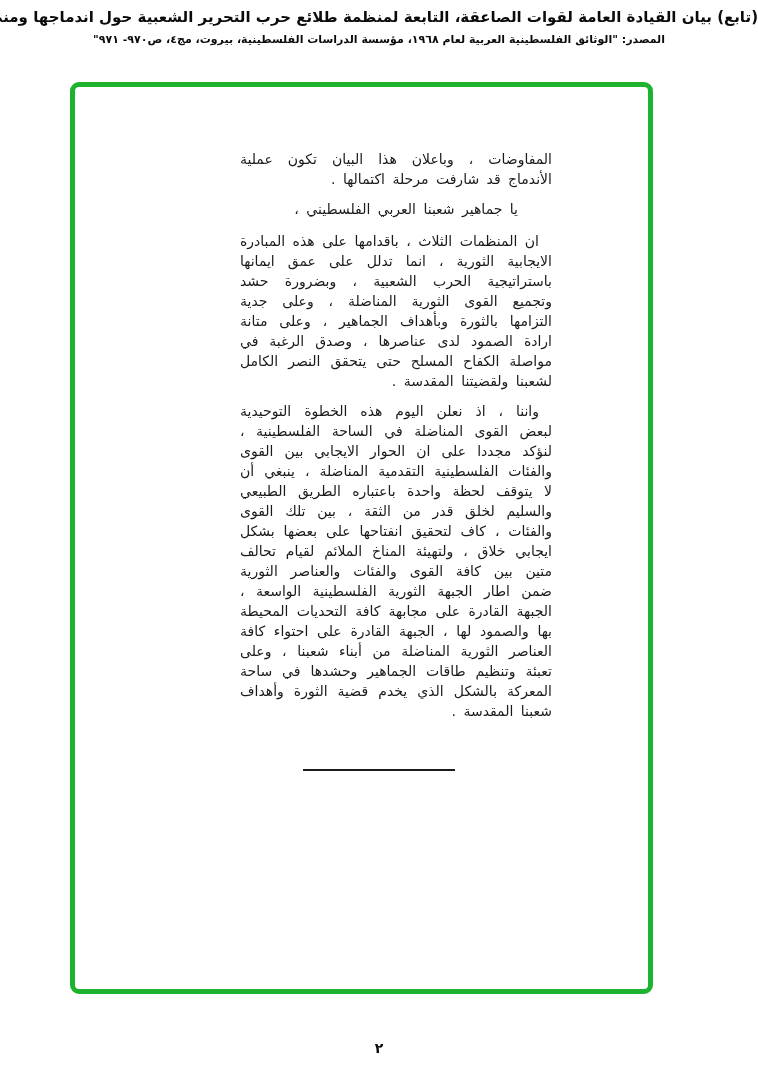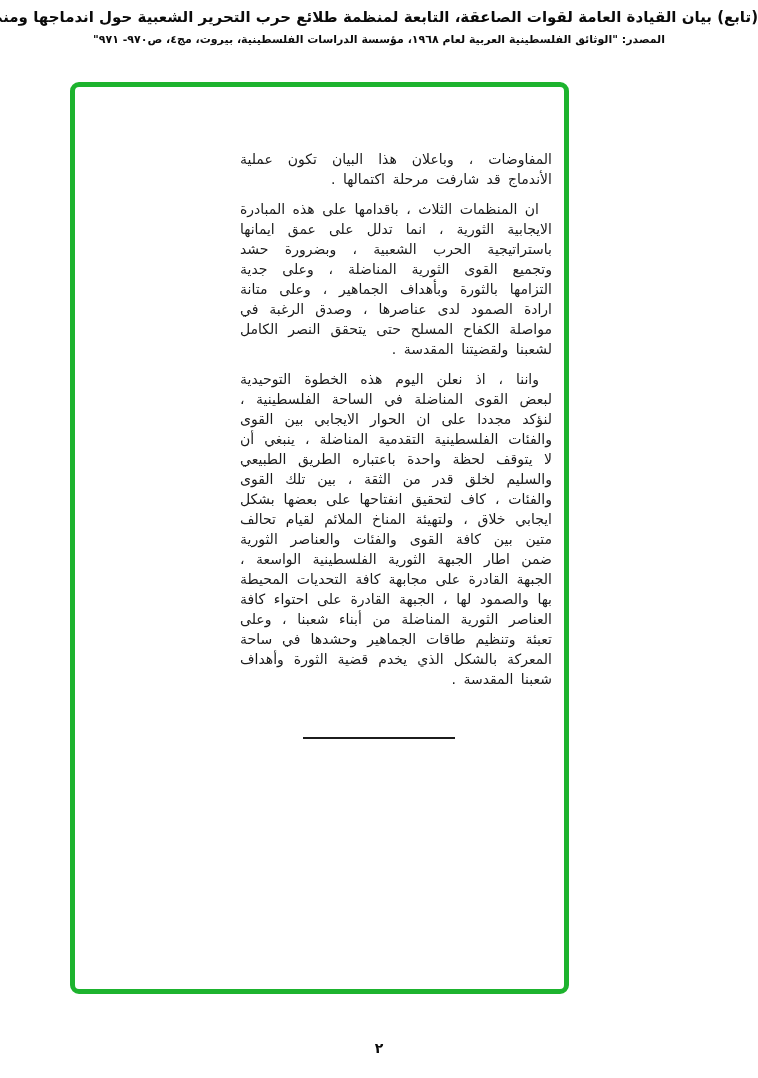--- a/index.html
+++ b/index.html
@@ -32,21 +32,21 @@
     margin-top: 7px;
     font-size: 11px;
     font-weight: bold;
     white-space: nowrap;
     color: #0b0b0b;
   }
   .green-frame {
     position: absolute;
     left: 70px;
     top: 82px;
-    width: 499px;
+    width: 583px;
     height: 912px;
     border: 5px solid #1db32e;
     border-radius: 9px;
     background: #ffffff;
   }
   .text-column {
     position: absolute;
     left: 165px;
     top: 62px;
     width: 312px;
@@ -94,20 +94,21 @@
 <div class="page">
 
   <header class="page-header">
     <div class="header-title">(تابع) بيان القيادة العامة لقوات الصاعقة، التابعة لمنظمة طلائع حرب التحرير الشعبية حول اندماجها ومنظمة قوات الجليل</div>
     <div class="header-source">المصدر: "الوثائق الفلسطينية العربية لعام ١٩٦٨، مؤسسة الدراسات الفلسطينية، بيروت، مج٤، ص٩٧٠- ٩٧١"</div>
   </header>
 
   <div class="green-frame">
     <div class="text-column">
       <p class="para continuation">المفاوضات ، وباعلان هذا البيان تكون عملية الأندماج قد شارفت مرحلة اكتمالها .</p>
+      <p class="para salutation">يا جماهير شعبنا العربي الفلسطيني ،</p>
       <p class="para">ان المنظمات الثلاث ، باقدامها على هذه المبادرة الايجابية الثورية ، انما تدلل على عمق ايمانها باستراتيجية الحرب الشعبية ، وبضرورة حشد وتجميع القوى الثورية المناضلة ، وعلى جدية التزامها بالثورة وبأهداف الجماهير ، وعلى متانة ارادة الصمود لدى عناصرها ، وصدق الرغبة في مواصلة الكفاح المسلح حتى يتحقق النصر الكامل لشعبنا ولقضيتنا المقدسة .</p>
       <p class="para">واننا ، اذ نعلن اليوم هذه الخطوة التوحيدية لبعض القوى المناضلة في الساحة الفلسطينية ، لنؤكد مجددا على ان الحوار الايجابي بين القوى والفئات الفلسطينية التقدمية المناضلة ، ينبغي أن لا يتوقف لحظة واحدة باعتباره الطريق الطبيعي والسليم لخلق قدر من الثقة ، بين تلك القوى والفئات ، كاف لتحقيق انفتاحها على بعضها بشكل ايجابي خلاق ، ولتهيئة المناخ الملائم لقيام تحالف متين بين كافة القوى والفئات والعناصر الثورية ضمن اطار الجبهة الثورية الفلسطينية الواسعة ، الجبهة القادرة على مجابهة كافة التحديات المحيطة بها والصمود لها ، الجبهة القادرة على احتواء كافة العناصر الثورية المناضلة من أبناء شعبنا ، وعلى تعبئة وتنظيم طاقات الجماهير وحشدها في ساحة المعركة بالشكل الذي يخدم قضية الثورة وأهداف شعبنا المقدسة .</p>
       <div class="end-rule"></div>
     </div>
   </div>
 
   <div class="page-number">٢</div>
 
 </div>
 

